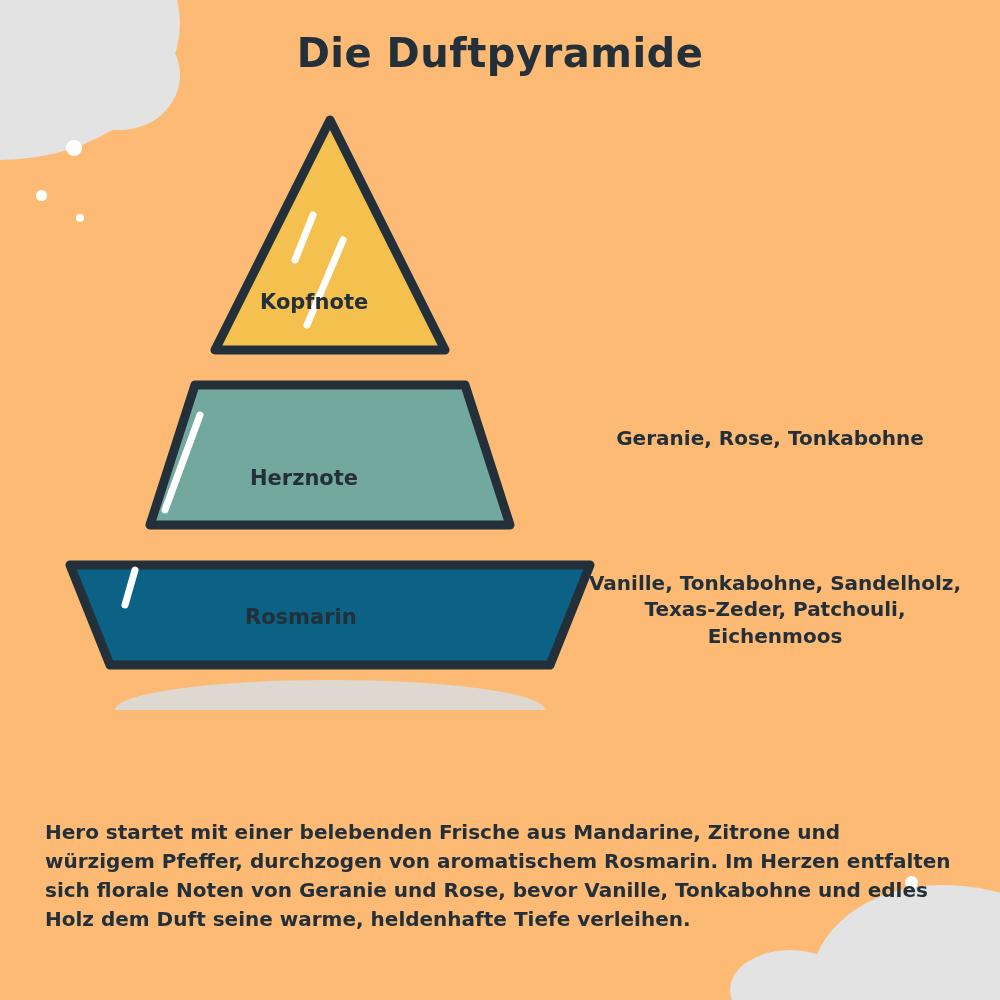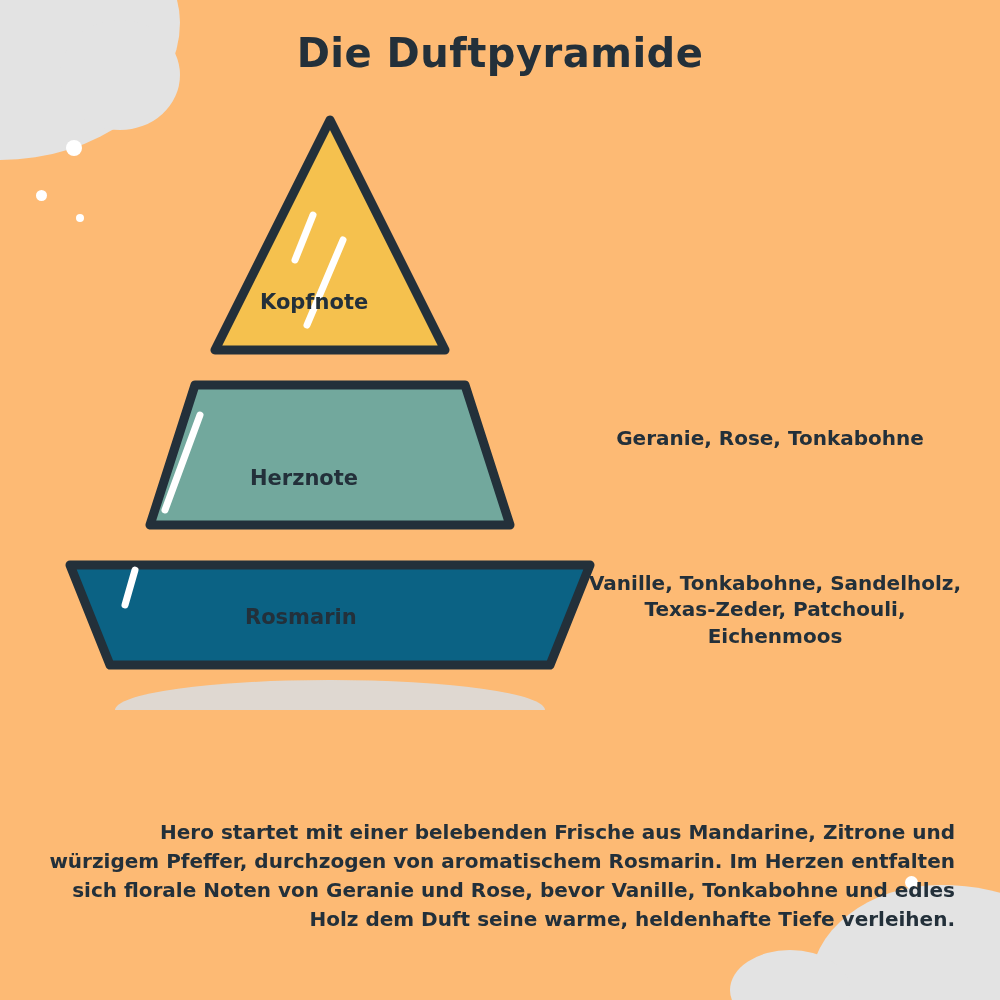--- a/index.html
+++ b/index.html
@@ -113,21 +113,21 @@
   }
   #note-top    { left: 580px; top: 255px;  width: 390px; }
   #note-middle { left: 600px; top: 425px;  width: 340px; }
   #note-base   { left: 575px; top: 570px;  width: 400px; }
 
   #footer {
     position: absolute;
     left: 45px;
     top: 818px;
     width: 910px;
-    text-align: right;
+    text-align: left;
     font-size: 20px;
     font-weight: bold;
     color: #23303a;
     line-height: 1.45;
   }
 </style>
 </head>
 <body>
 
 <div id="stage">

